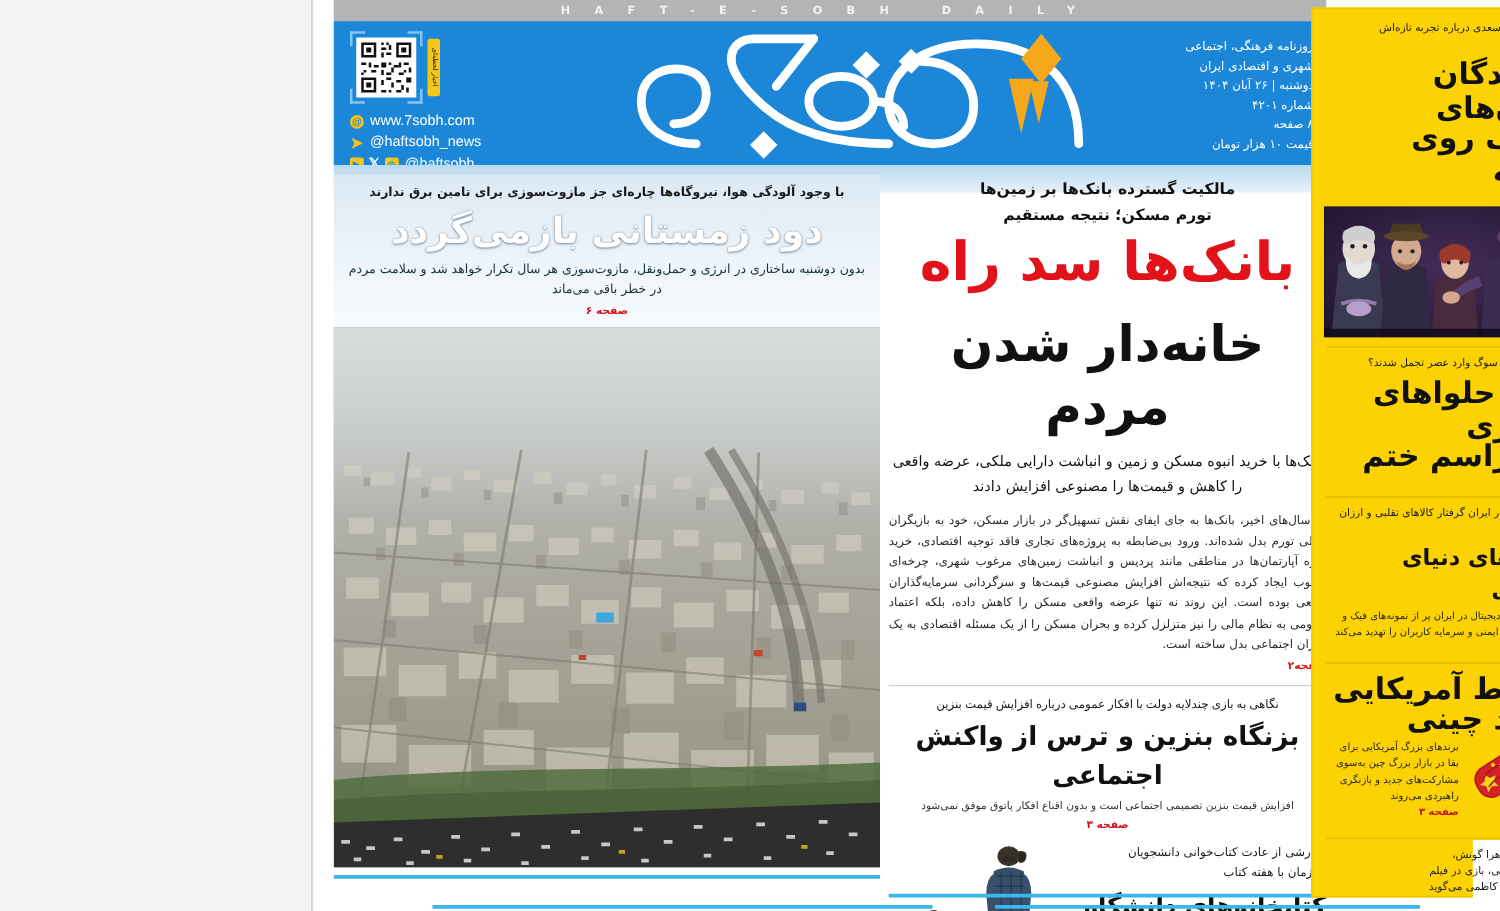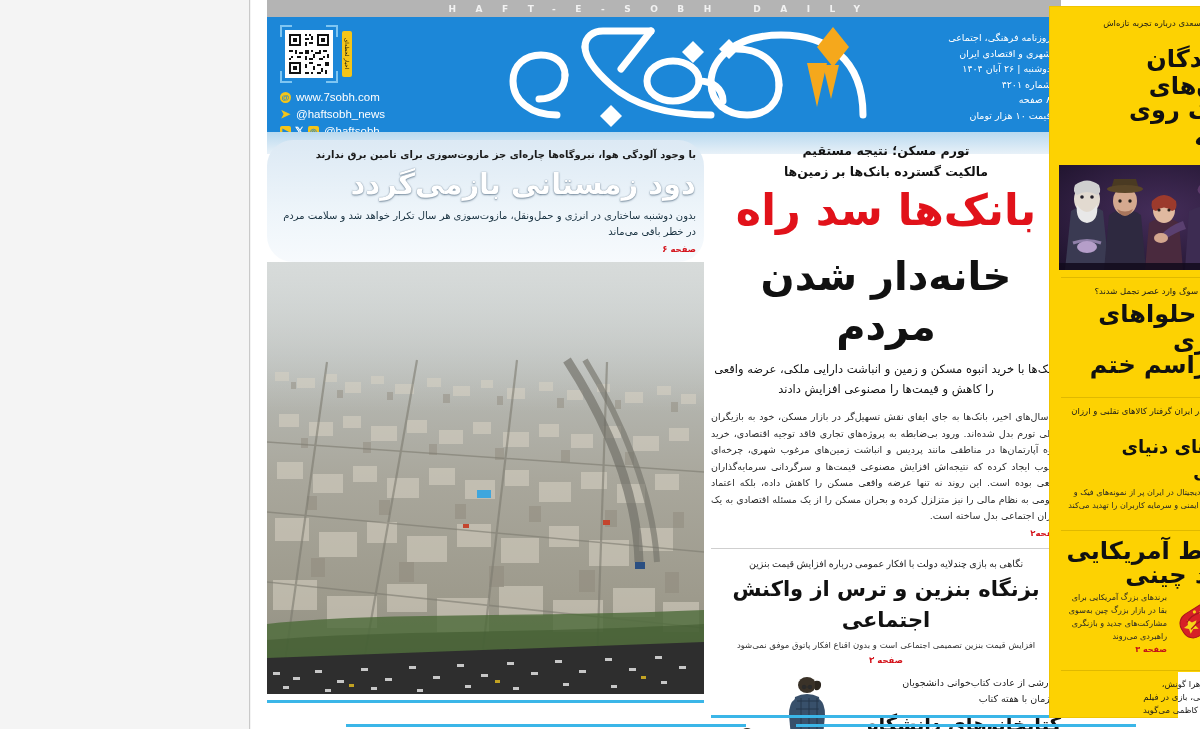--- a/index.html
+++ b/index.html
@@ -123,21 +123,21 @@
   .masthead-info div { white-space: nowrap; }
 
   
   .left-col {
     position: absolute; left: 16px; top: 140px;
     width: 437px; height: 578px;
   }
   .left-head {
     background: linear-gradient(to bottom, #dce9f4 0%, #eef5fa 60%, #f7fafd 100%);
     padding: 7px 8px 8px;
-    border-radius: 26px;
+    text-align: center;
   }
   .lh-kicker {
     font-size: 10px; color: #1a1a1a; line-height: 15px;
     font-family: "DejaVu Sans", sans-serif; font-weight: 600;
   }
   .lh-title {
     font-size: 29px; font-weight: 700; color: #ffffff;
     line-height: 40px; margin: 2px 0 4px;
     text-shadow: 0 1px 2px rgba(40,70,95,.55), 0 0 1px rgba(40,70,95,.6);
     font-family: "DejaVu Sans", sans-serif;
@@ -585,22 +585,22 @@
               <rect x="228" y="418" width="5" height="3"></rect>
             <rect x="374" y="414" width="5" height="3"></rect>
           </g>
         </svg>
       </div>
       <div class="left-rule"></div>
     </div>
 
     <div class="mid-col">
 
+      <div class="mid-kicker">مالکیت گسترده بانک‌ها بر زمین‌ها</div>
       <div class="mid-kicker">تورم مسکن؛ نتیجه مستقیم</div>
-      <div class="mid-kicker">مالکیت گسترده بانک‌ها بر زمین‌ها</div>
 
       <div class="mid-title-red">بانک‌ها سد راه</div>
       <div class="mid-title-black">خانه‌دار شدن مردم</div>
 
       <div class="mid-lede">بانک‌ها با خرید انبوه مسکن و زمین و انباشت دارایی ملکی، عرضه واقعی را کاهش و قیمت‌ها را مصنوعی افزایش دادند</div>
 
       <div class="mid-body">در سال‌های اخیر، بانک‌ها به جای ایفای نقش تسهیل‌گر در بازار مسکن، خود به بازیگران اصلی تورم بدل شده‌اند. ورود بی‌ضابطه به پروژه‌های تجاری فاقد توجیه اقتصادی، خرید انبوه آپارتمان‌ها در مناطقی مانند پردیس و انباشت زمین‌های مرغوب شهری، چرخه‌ای معیوب ایجاد کرده که نتیجه‌اش افزایش مصنوعی قیمت‌ها و سرگردانی سرمایه‌گذاران واقعی بوده است. این روند نه تنها عرضه واقعی مسکن را کاهش داده، بلکه اعتماد عمومی به نظام مالی را نیز متزلزل کرده و بحران مسکن را از یک مسئله اقتصادی به یک بحران اجتماعی بدل ساخته است.</div>
       <div class="mid-pageref">صفحه۲</div>
 
       <div class="hrule"></div>

